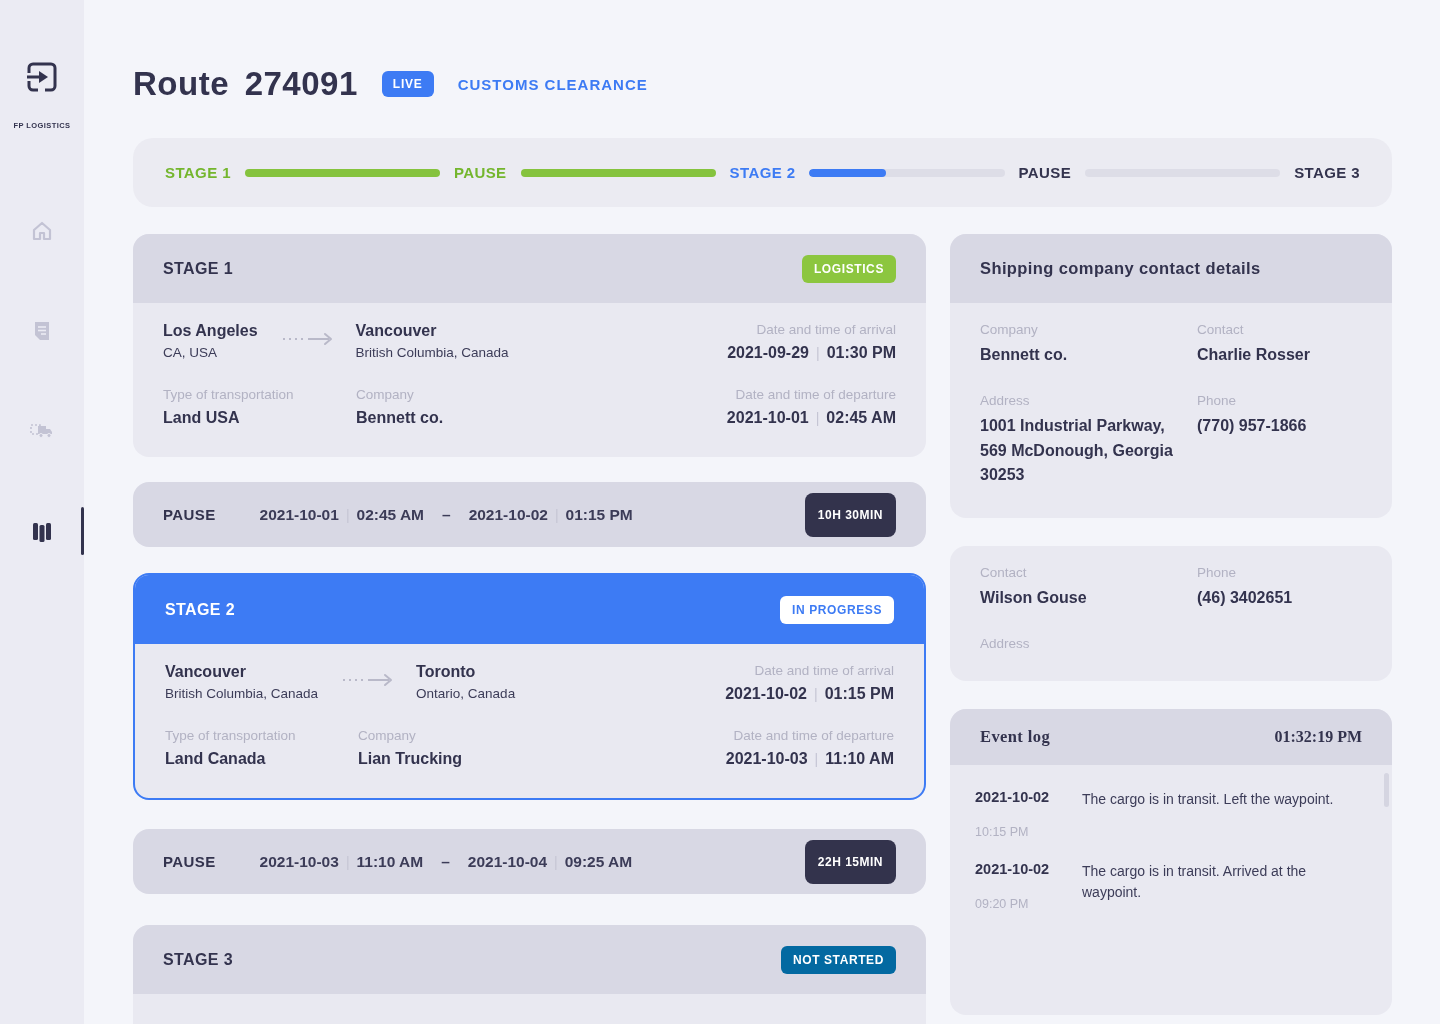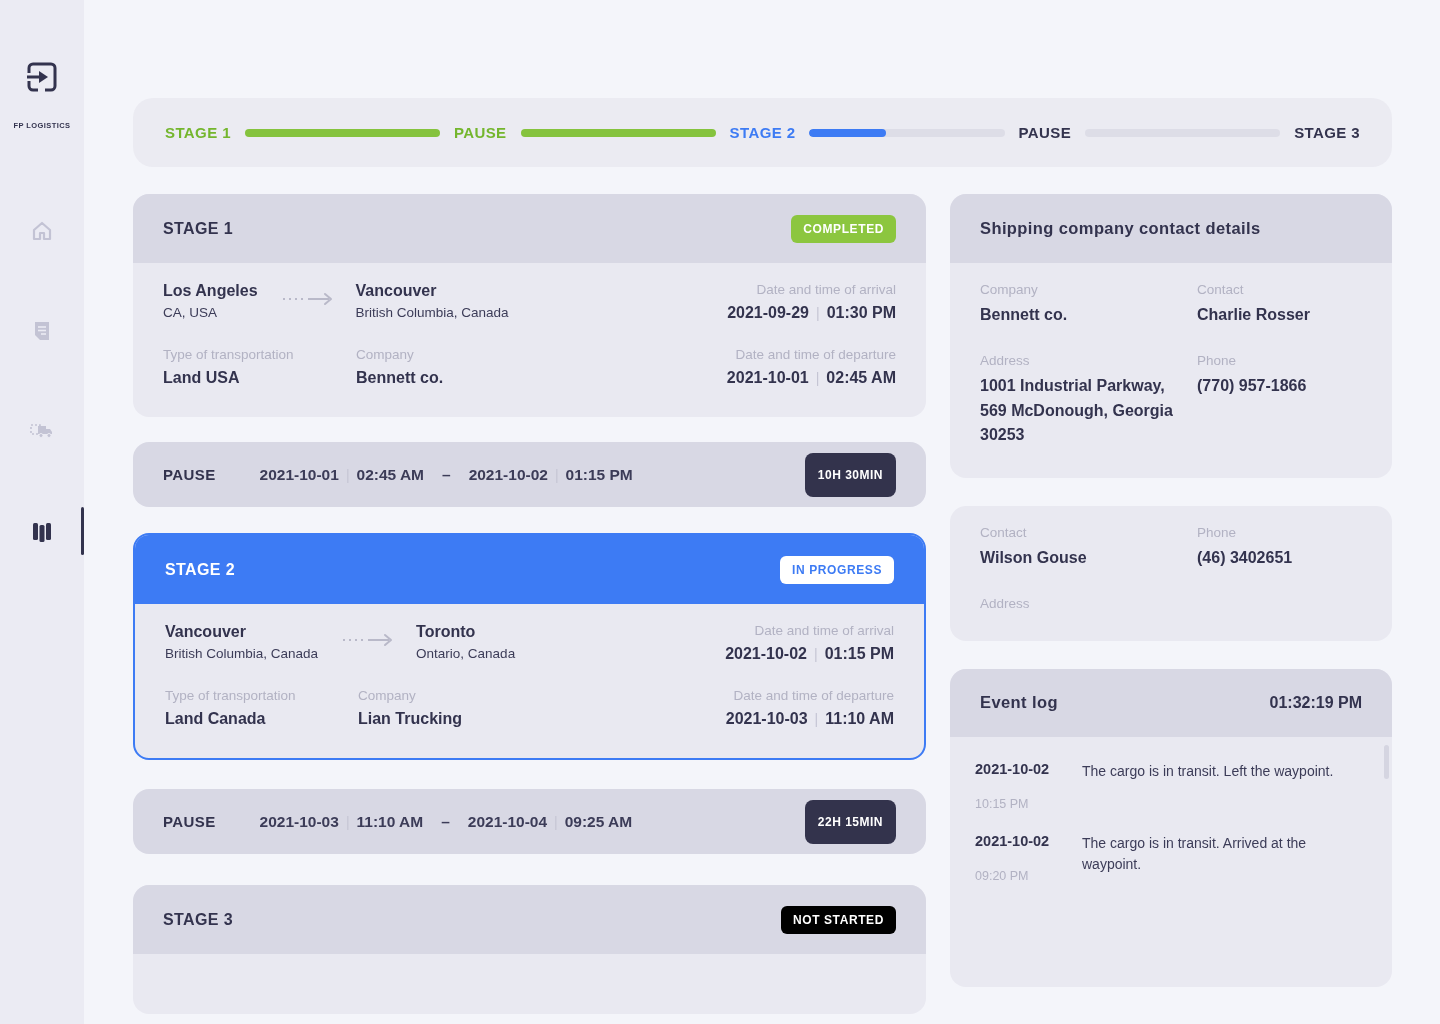--- a/index.html
+++ b/index.html
@@ -44,21 +44,21 @@
   
   .card { border-radius:16px; overflow:hidden; background:#e9e9f1; }
   .card-head {
     height:69px; background:#d8d8e4; display:flex; align-items:center;
     justify-content:space-between; padding:0 30px;
   }
   .card-head h2 { font-size:16px; font-weight:bold; letter-spacing:.4px; color:#33334e; }
   .badge { font-size:12px; font-weight:bold; letter-spacing:.6px; border-radius:6px; padding:7px 12px; white-space:nowrap; }
   .badge.green { background:#8cc63f; color:#fff; }
   .badge.white { background:#fff; color:#3d7bf4; }
-  .badge.gray  { background:#000000; color:#fff;text-align:center; }
+  .badge.gray  { background:#0369a1; color:#fff;text-align:center; }
   .stage-card { margin-bottom:25px; }
   .stage-card.in-progress { border:2px solid #3d7bf4; margin-bottom:29px; }
   .stage-card.in-progress .card-head { background:#3d7bf4; }
   .stage-card.in-progress .card-head h2 { color:#fff; }
   .card-body { padding:19px 30px 30px; }
   .route-row { display:flex; align-items:flex-start; }
   .city-name { font-size:16px; font-weight:bold; color:#33334e; }
   .city-region { font-size:13.5px; color:#3c3c58; margin-top:5px; }
   .route-arrow { margin:10px 22px 0 24px; flex:0 0 auto; }
   .field-label { font-size:13.5px; color:#b2b2c3; }
@@ -82,21 +82,21 @@
   }
   
   .stage3 .card-body { height:60px; }
   
   .side-card { margin-bottom:28px; }
   .side-card .card-head h2 { font-size:16.5px; }
   .contact-grid { display:grid; grid-template-columns:1fr 165px; row-gap:25px; column-gap:10px; }
   .contact-grid .span2 { grid-column:1 / span 2; }
   .contact-value { font-size:16px; font-weight:bold; color:#33334e; margin-top:6px; line-height:1.55; }
   .clock { font-size:16px; font-weight:bold; color:#33334e; }
-  .eventlog .card-head { height:68px; }
+  .eventlog .card-head { height:56px;font-family:Liberation Serif, serif; }
   .eventlog .card-body { position:relative; height:250px; padding:24px 30px 0 25px; }
   .event-entry { display:flex; margin-bottom:22px; }
   .event-when { width:95px; flex:0 0 95px; }
   .event-date { font-size:14.5px; font-weight:bold; color:#33334e; }
   .event-time { font-size:12.5px; color:#b2b2c3; margin-top:20px; }
   .event-text { font-size:14px; color:#3c3c58; line-height:1.5; padding-left:12px; }
   .scroll-thumb { position:absolute; top:8px; right:3px; width:5px; height:34px; border-radius:3px; background:#d5d5e1; cursor:grab; }
 </style>
 </head>
 <body>
@@ -150,20 +150,25 @@
           <rect x="8.5" y="5" width="5" height="17" rx="1.5" fill="#33334e"></rect>
           <rect x="15" y="3" width="5" height="17" rx="1.5" fill="#33334e"></rect>
         </svg>
       </span>
       <span class="active-bar"></span>
     </div>
   </nav>
 </aside>
 
 <main class="main">
+  <header class="page-header">
+    <h1 class="page-title">Route 274091</h1>
+    <span class="live-badge">LIVE</span>
+    <a class="status-link">CUSTOMS CLEARANCE</a>
+  </header>
 
   <div class="progress-strip">
     <span class="p-label green">STAGE 1</span>
     <div class="p-bar green-full"></div>
     <span class="p-label green">PAUSE</span>
     <div class="p-bar green-full"></div>
     <span class="p-label blue">STAGE 2</span>
     <div class="p-bar">
       <div class="p-fill" style="width: 39%;"></div>
     </div>
@@ -172,21 +177,21 @@
     <span class="p-label dark">STAGE 3</span>
   </div>
 
   <div class="columns">
 
     <section class="left-col">
 
       <article class="card stage-card">
         <div class="card-head">
           <h2>STAGE 1</h2>
-          <span class="badge green">COMPLETED</span>
+          <span class="badge green">LOGISTICS</span>
         </div>
         <div class="card-body">
           <div class="route-row">
             <div class="city">
               <div class="city-name">Los Angeles</div>
               <div class="city-region">CA, USA</div>
             </div>
             <span class="route-arrow">
               <svg width="52" height="14" viewBox="0 0 52 14">
                 <line x1="1" y1="7" x2="24" y2="7" stroke="#b9b9c9" stroke-width="2" stroke-dasharray="2 4"></line>

